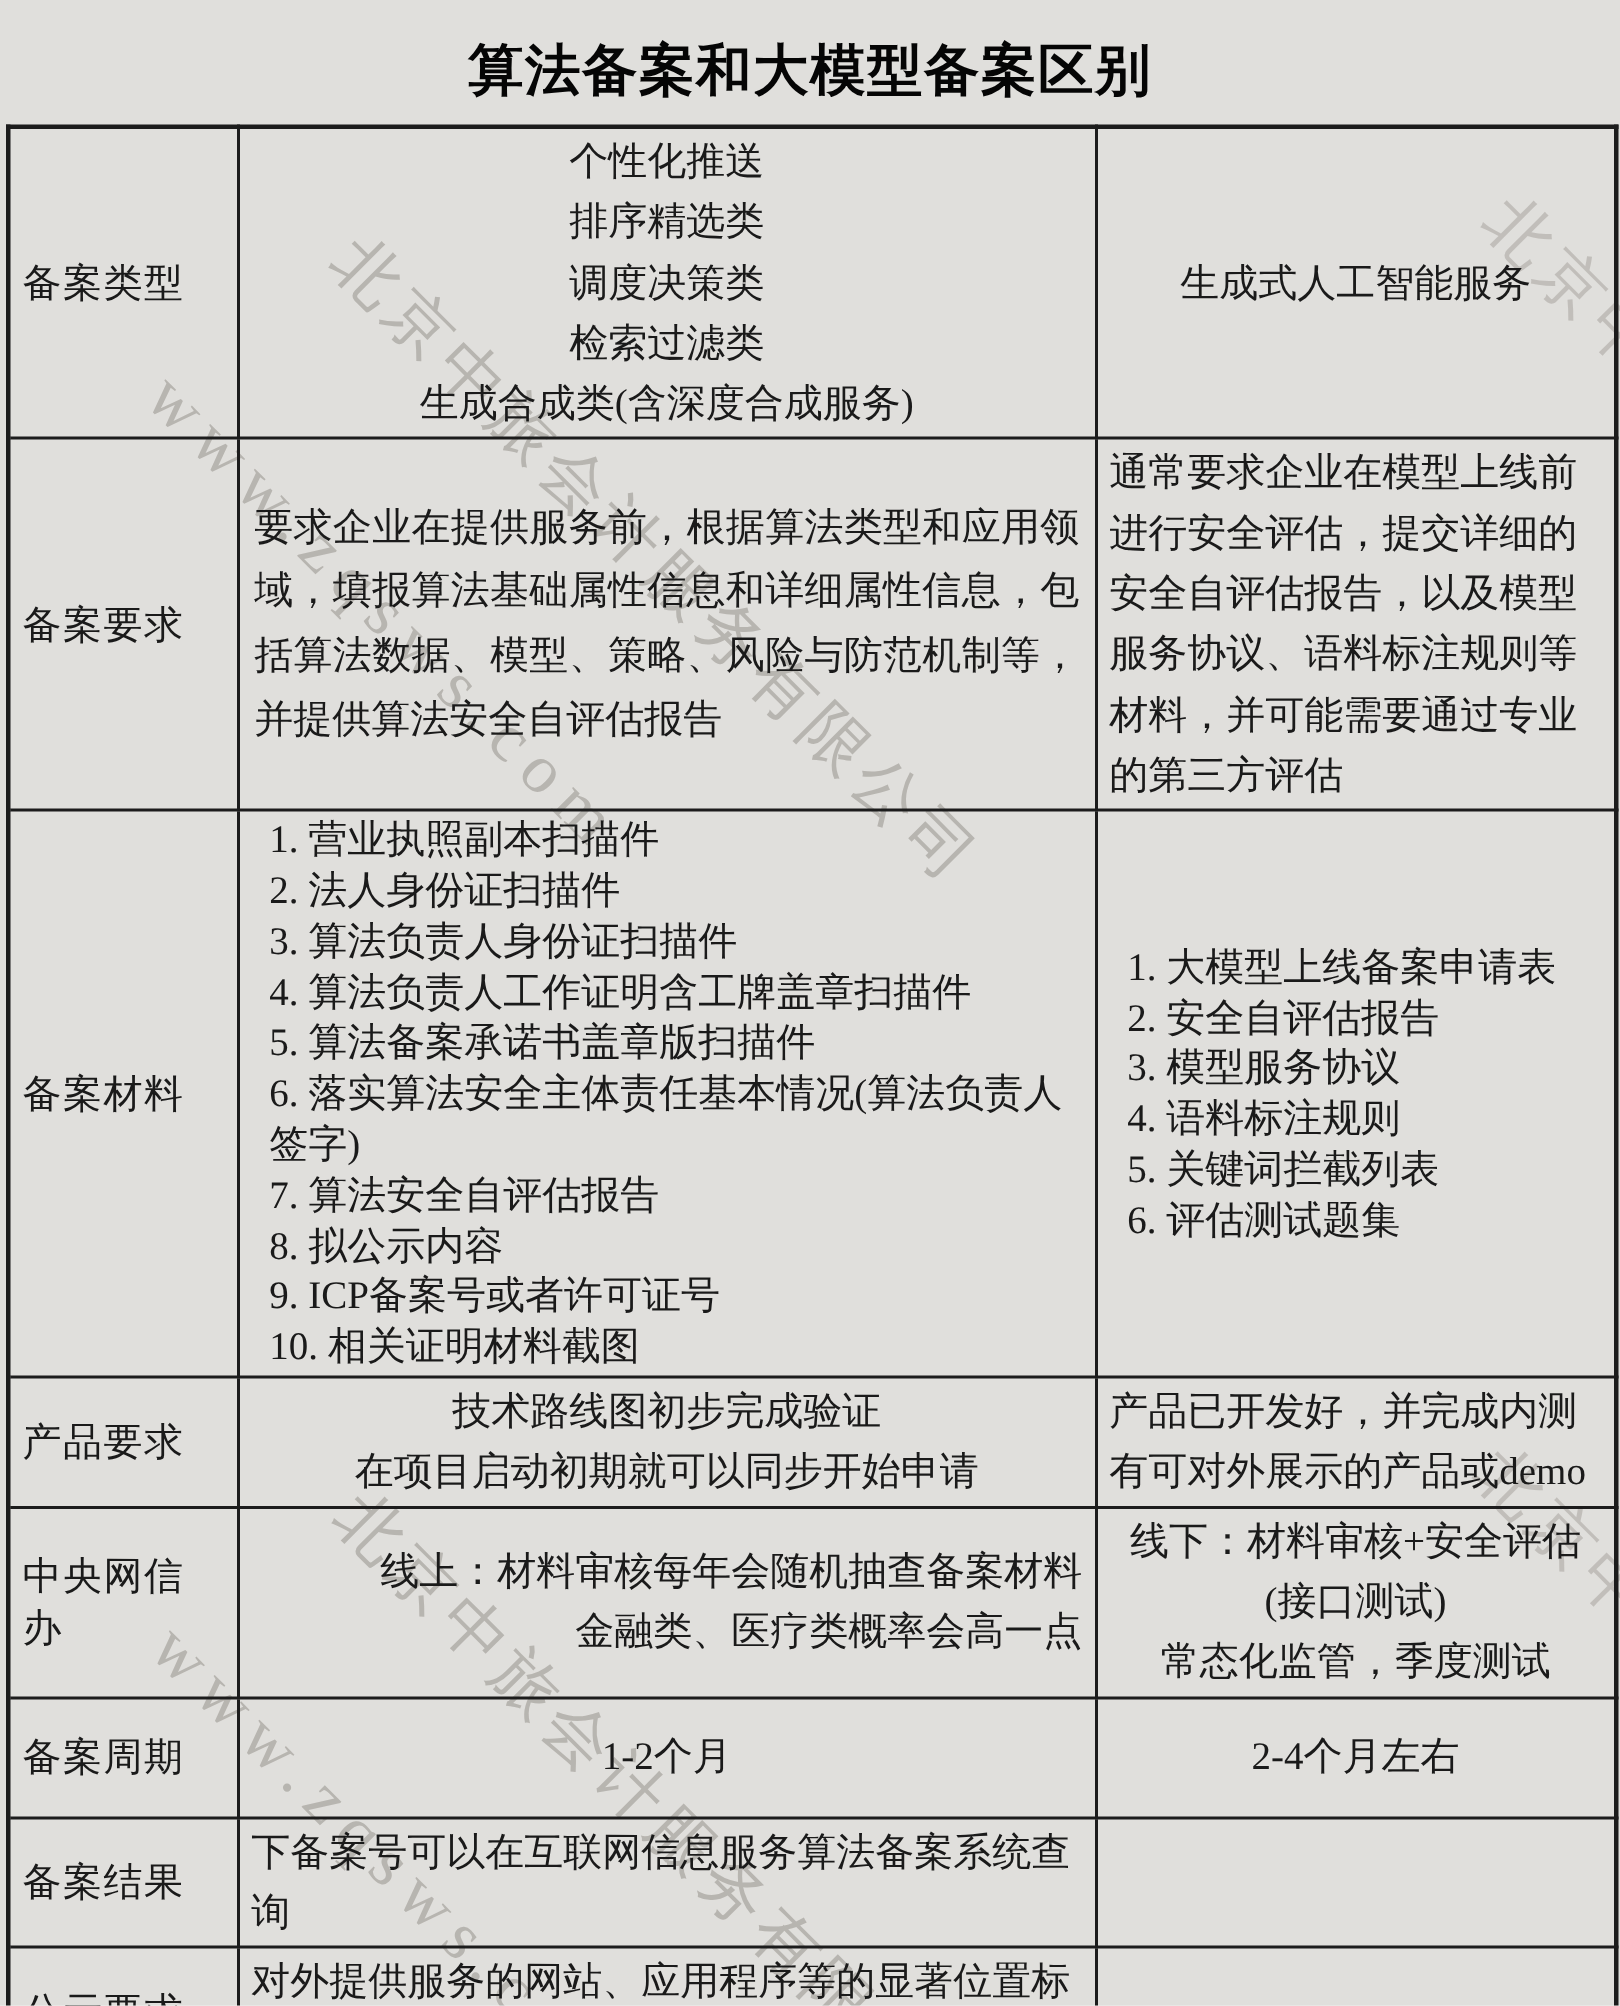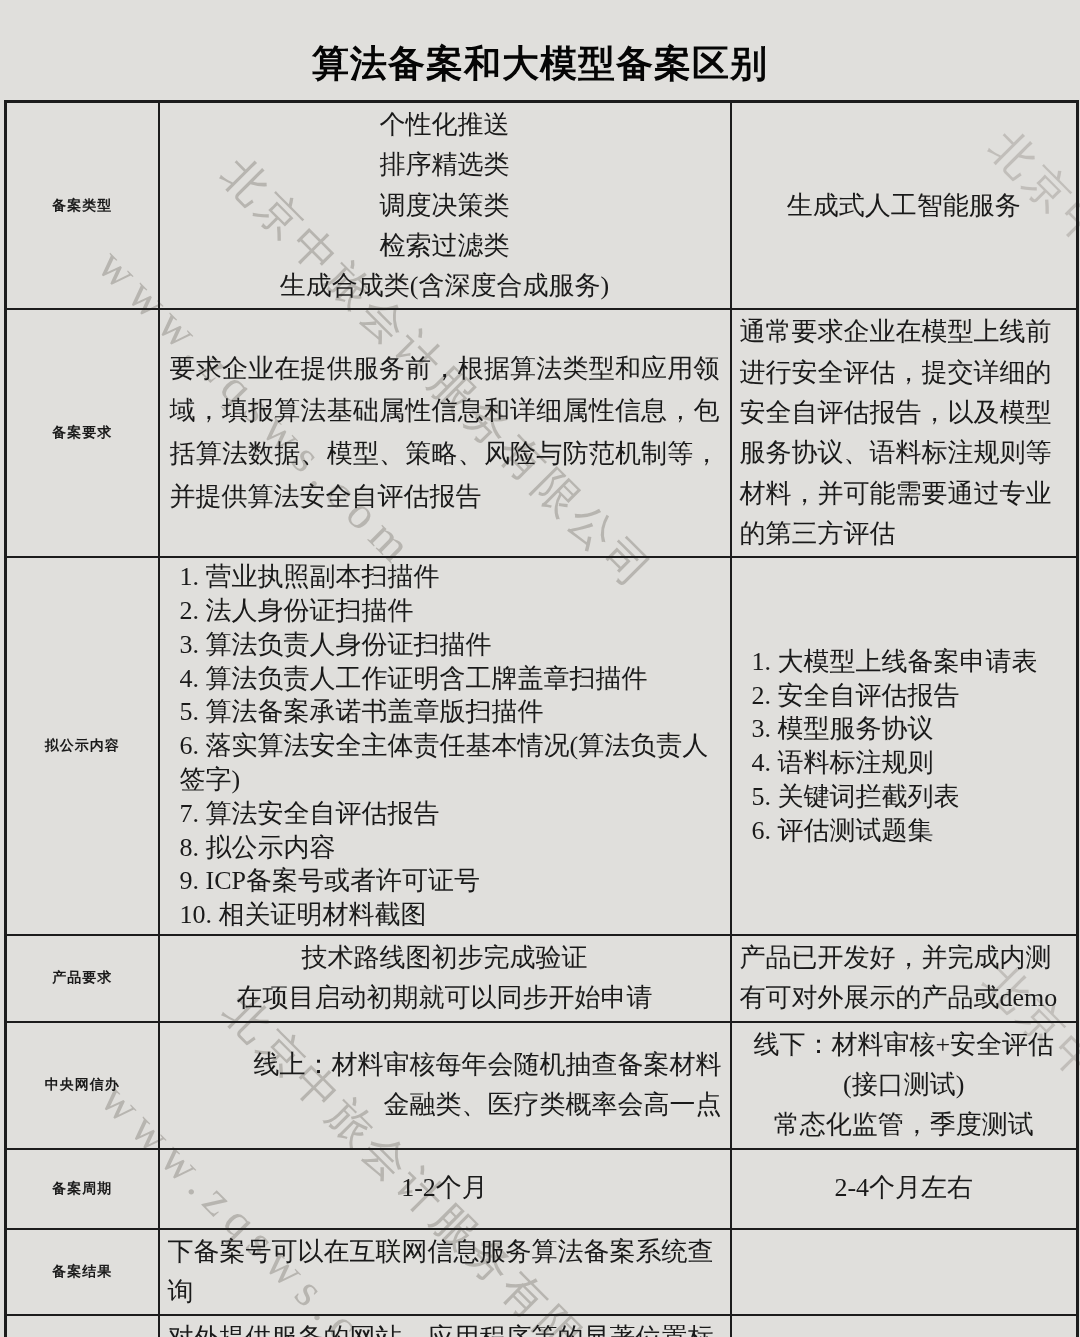--- a/index.html
+++ b/index.html
@@ -28,21 +28,21 @@
   .wm5{left:128px;top:1072px;font-size:46px;letter-spacing:9px;}
   .wm6{left:1012px;top:952px;font-size:44px;letter-spacing:5px;color:rgba(122,117,110,0.30);}
   
   .content{position:relative;z-index:1;}
   .title{
     text-align:center;
     font-family:"Liberation Sans","DejaVu Sans",sans-serif;
     font-weight:700;
     font-size:37px;
     letter-spacing:1px;
-    padding-top:39px;
+    padding-top:22px;
     height:61px;
     color:#050505;
   }
   table.cmp{
     border-collapse:collapse;
     table-layout:fixed;
     width:1072px;
     margin:0 4px;
   }
   .cmp td,.cmp th{
@@ -55,24 +55,22 @@
   col.c1{width:153px;}
   col.c2{width:572px;}
   col.c3{width:347px;}
   th{
     font-family:"Liberation Sans","DejaVu Sans",sans-serif;
     font-weight:700;
     font-size:21px;
     text-align:center;
   }
   td.label{
-    text-align:center;
-    font-size:14px;
+    font-size:26px;
     letter-spacing:1px;
-    font-weight:bold;
   }
   td.cell{
     font-size:26px;
     line-height:1.55;
     white-space:pre-line;
   }
   .ta-c{text-align:center;}
   .ta-l{text-align:left;}
   .ta-r{text-align:right;padding-right:6px;margin-top:12px;}
   td.just{
@@ -121,21 +119,21 @@
 
       <tr style="height:176px">
         <td class="label">备案要求</td>
         <td class="cell ta-l just">要求企业在提供服务前，根据算法类型和应用领域，填报算法基础属性信息和详细属性信息，包括算法数据、模型、策略、风险与防范机制等，并提供算法安全自评估报告</td>
         <td class="cell ta-l">通常要求企业在模型上线前进行安全评估，提交详细的安全自评估报告，以及模型服务协议、语料标注规则等材料，并可能需要通过专业的第三方评估</td>
       </tr>
 
 
 
       <tr style="height:319px">
-        <td class="label">拟公示内容</td>
+        <td class="label">备案材料</td>
         <td class="cell ta-l list">1. 营业执照副本扫描件
 2. 法人身份证扫描件
 3. 算法负责人身份证扫描件
 4. 算法负责人工作证明含工牌盖章扫描件
 5. 算法备案承诺书盖章版扫描件
 6. 落实算法安全主体责任基本情况(算法负责人签字)
 7. 算法安全自评估报告
 8. 拟公示内容
 9. ICP备案号或者许可证号
 10. 相关证明材料截图</td>

